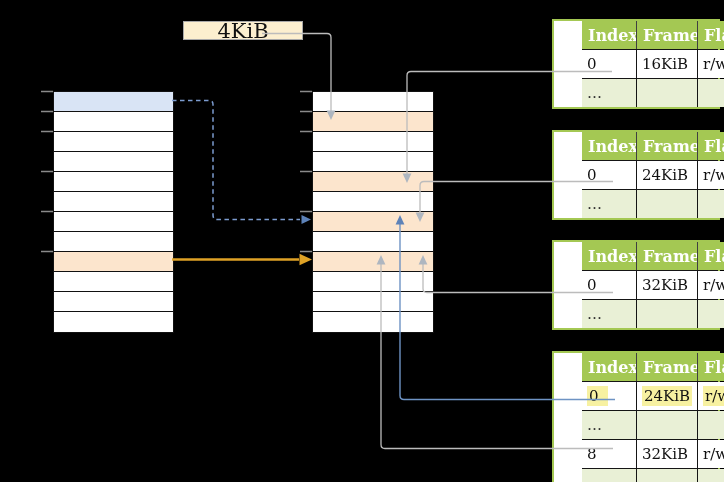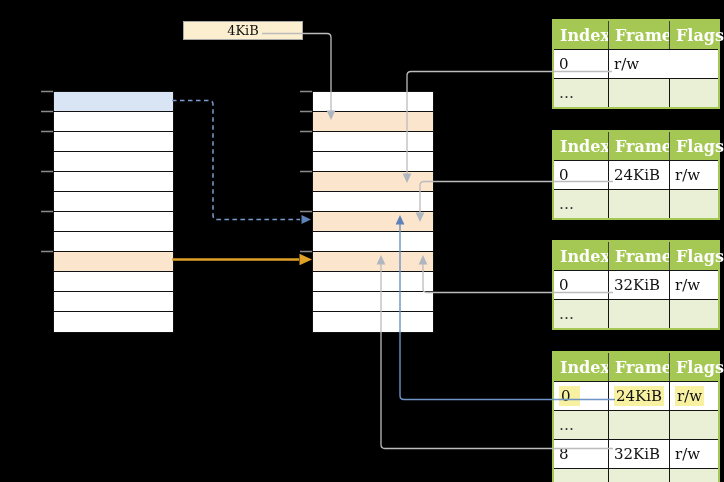--- a/index.html
+++ b/index.html
@@ -10,25 +10,25 @@
   .memcol{position:absolute;border:1px solid #111;background:#fff;}
   .mcell{height:20px;box-sizing:border-box;border-bottom:1px solid #111;}
   .mcell:last-child{border-bottom:none;}
   [data-fill="white"]{background:#ffffff;}
   [data-fill="blue"]{background:var(--cell-blue);}
   [data-fill="orange"]{background:var(--cell-orange);}
 
   
   .sizebox{position:absolute;left:183px;top:21px;width:120px;height:19px;box-sizing:border-box;
     background:var(--box-cream);border:1px solid #a8a8a8;display:flex;align-items:center;justify-content:center;
-    font-size:13px;color:#111;}
+    font-size:21px;color:#111;}
 
   
   .ptable{position:absolute;width:168px;box-sizing:border-box;border:2px solid var(--accent-green);background:#fff;}
-  .thead,.trow{display:grid;grid-template-columns:54px 61px 49px;height:28px;}
+  .thead,.trow{display:grid;grid-template-columns:54px 61px 49px;height:28px;margin-left:28px;}
   .th{background:var(--accent-green);color:#fff;font-weight:bold;font-size:16px;display:flex;align-items:center;
     padding-left:6px;box-sizing:border-box;}
   .th + .th{border-left:1px solid #404040;}
   .trow{border-top:1px solid #151515;}
   .td{display:flex;align-items:center;padding-left:5px;box-sizing:border-box;font-size:15px;color:#111;background:#fff;}
   .td + .td{border-left:1px solid #151515;}
   .trow.alt .td{background:var(--row-green);color:#333;}
   .hl{background:var(--highlight-yellow);padding:1px 2px;}
   .hl-wide{padding-right:9px;}
 
@@ -88,20 +88,23 @@
     <div class="thead">
       <div class="th">Index</div>
       <div class="th">Frame</div>
       <div class="th">Flags</div>
     </div>
     <div class="trow">
       <div class="td">
           <span>0</span>
         </div>
       <div class="td">
+          <span>16KiB</span>
+        </div>
+      <div class="td">
           <span>r/w</span>
         </div>
     </div>
     <div class="trow alt">
       <div class="td">
           <span>…</span>
         </div>
       <div class="td">
           <span></span>
         </div>

